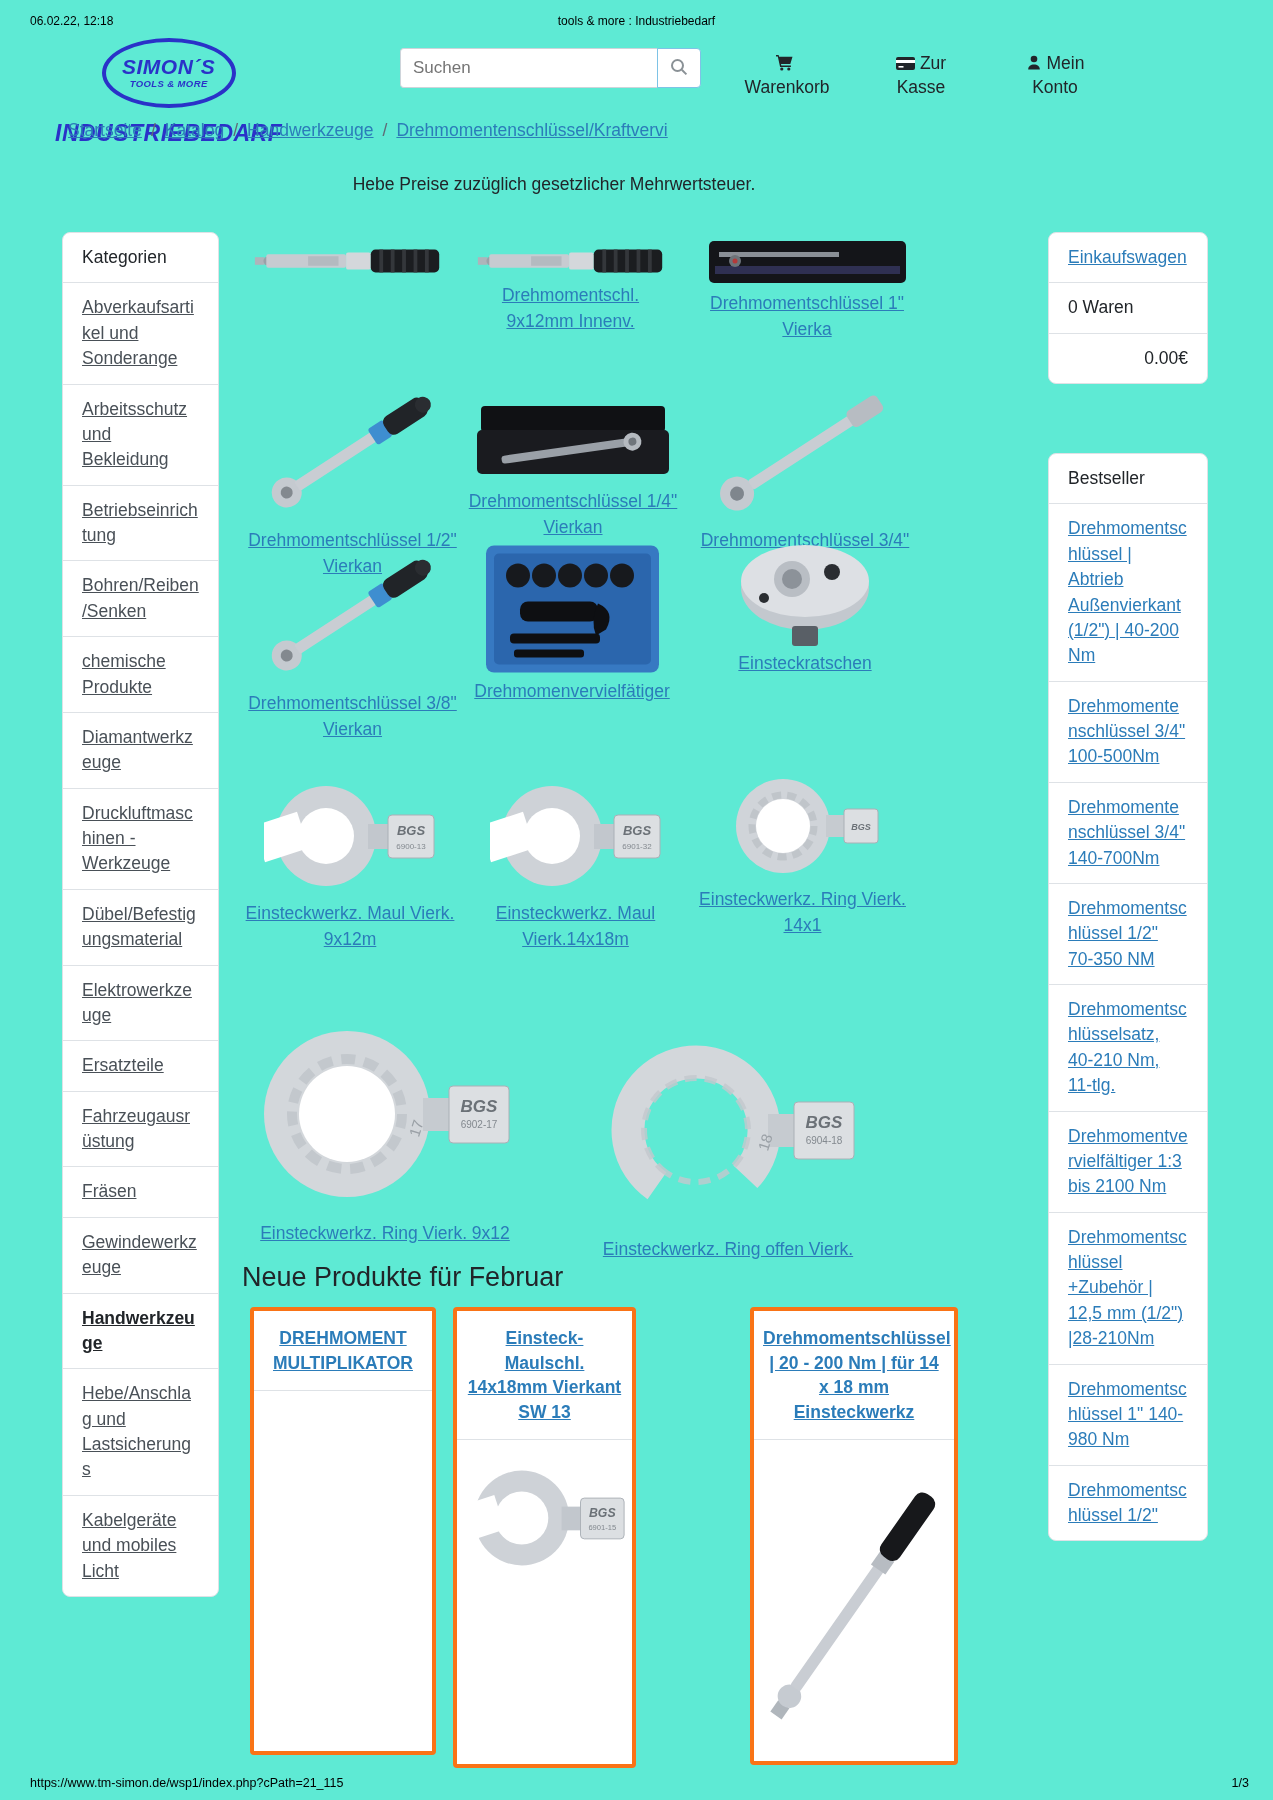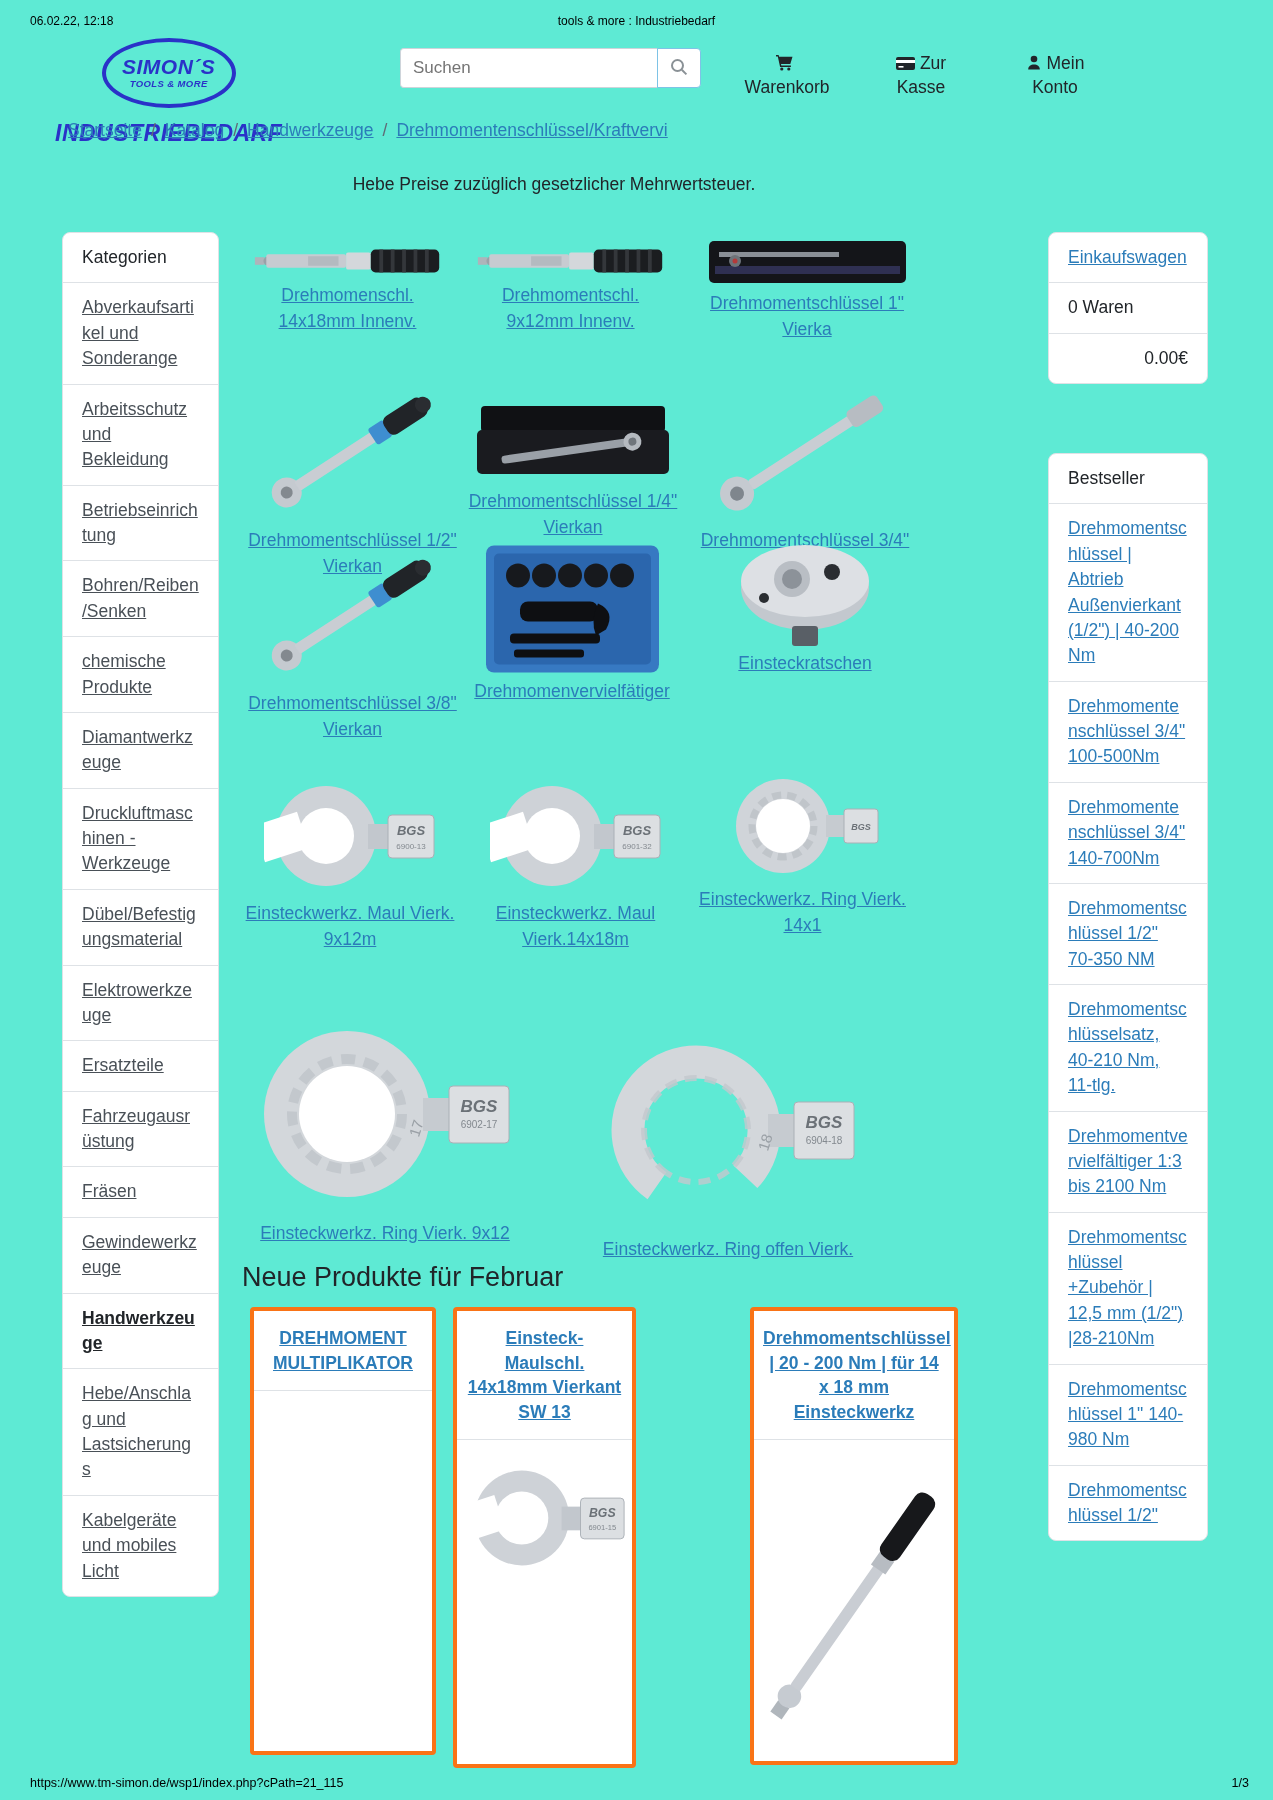--- a/index.html
+++ b/index.html
@@ -137,21 +137,20 @@
           <rect x="124" y="9" width="72" height="24" rx="5" fill="#1b1d20"></rect>
 <g fill="#34373b">
             <rect x="133" y="9" width="4" height="24"></rect>
             <rect x="145" y="9" width="4" height="24"></rect>
             <rect x="157" y="9" width="4" height="24"></rect>
             <rect x="169" y="9" width="4" height="24"></rect>
             <rect x="181" y="9" width="4" height="24"></rect>
           </g>
         </svg>
       </div>
-    <a>Drehmomenschl. 14x18mm Innenv.</a>
   </div>
   <div class="tile" style="left:468px;top:240px;width:205px">
     <div class="photo">
         <svg width="190" height="42" viewBox="0 0 200 42">
 <rect x="2" y="17" width="10" height="8" fill="#aeb4ba"></rect>
           <circle cx="16" cy="21" r="5" fill="#9aa1a8"></circle>
 <rect x="14" y="14" width="84" height="14" rx="2" fill="#c7cbd1"></rect>
           <rect x="58" y="16" width="32" height="10" fill="#b4bac0"></rect>
 <rect x="98" y="12" width="26" height="18" rx="2" fill="#d4d7db"></rect>
           <rect x="124" y="9" width="72" height="24" rx="5" fill="#1b1d20"></rect>

